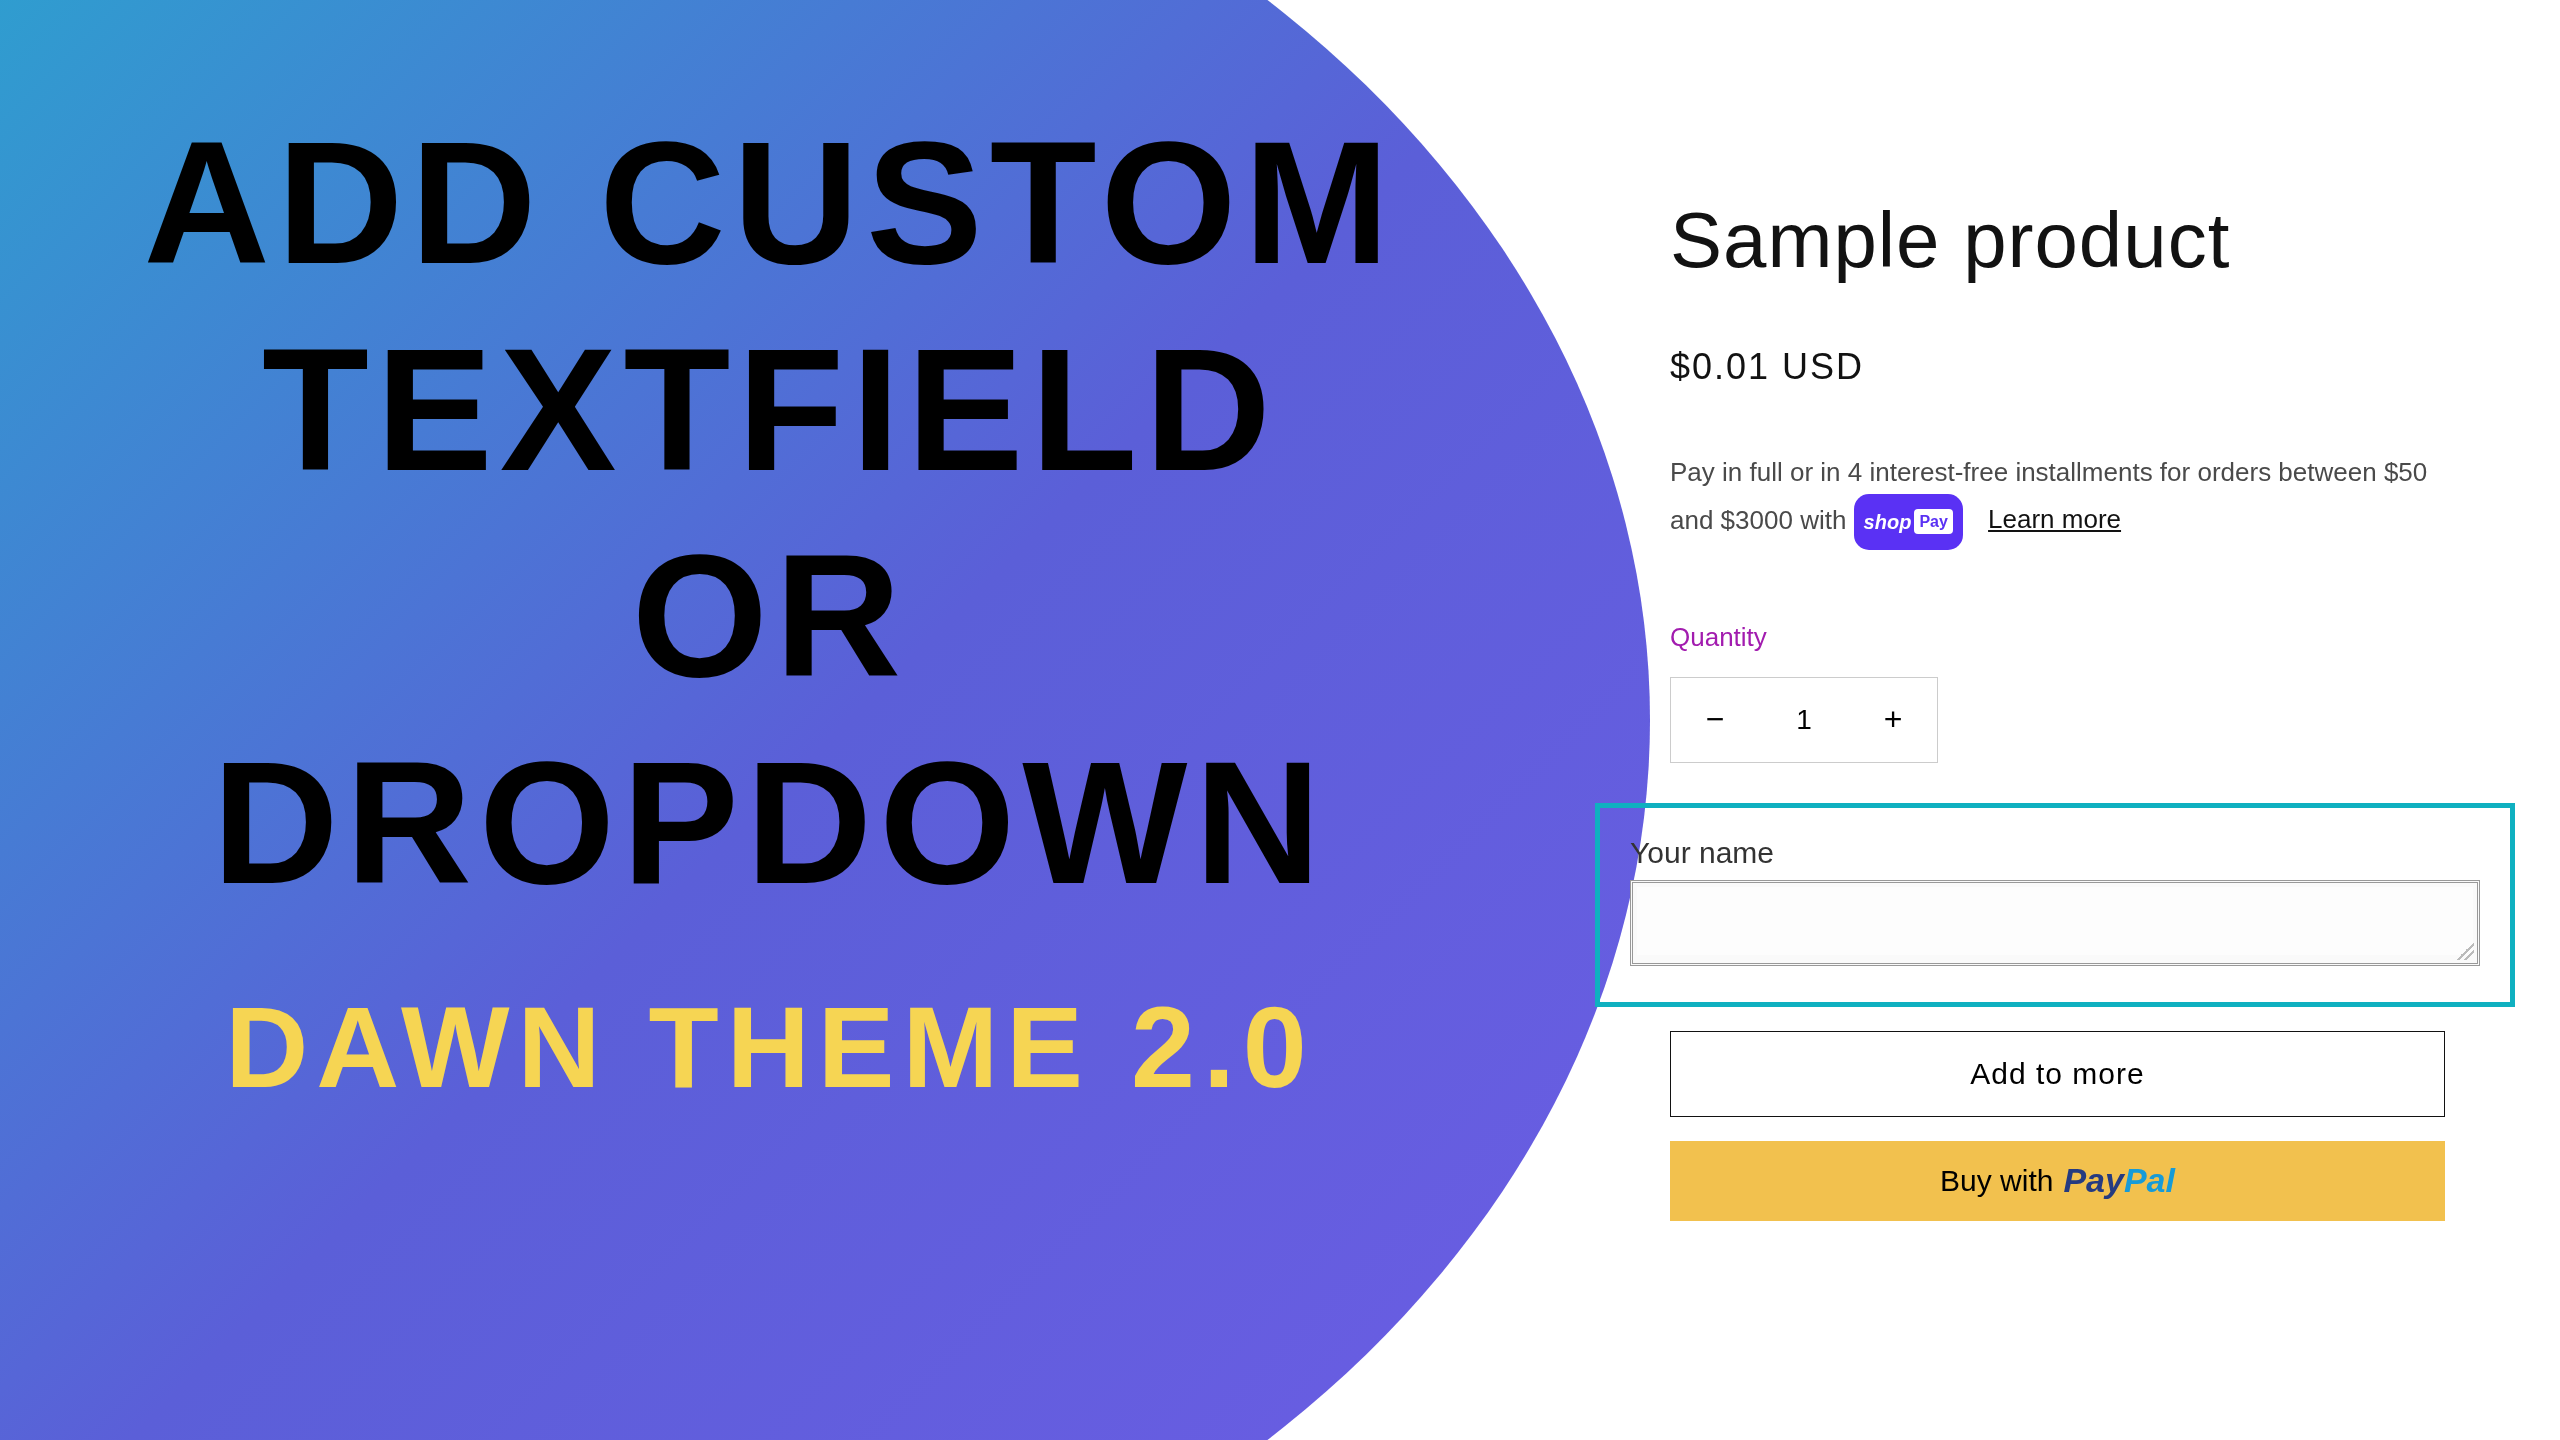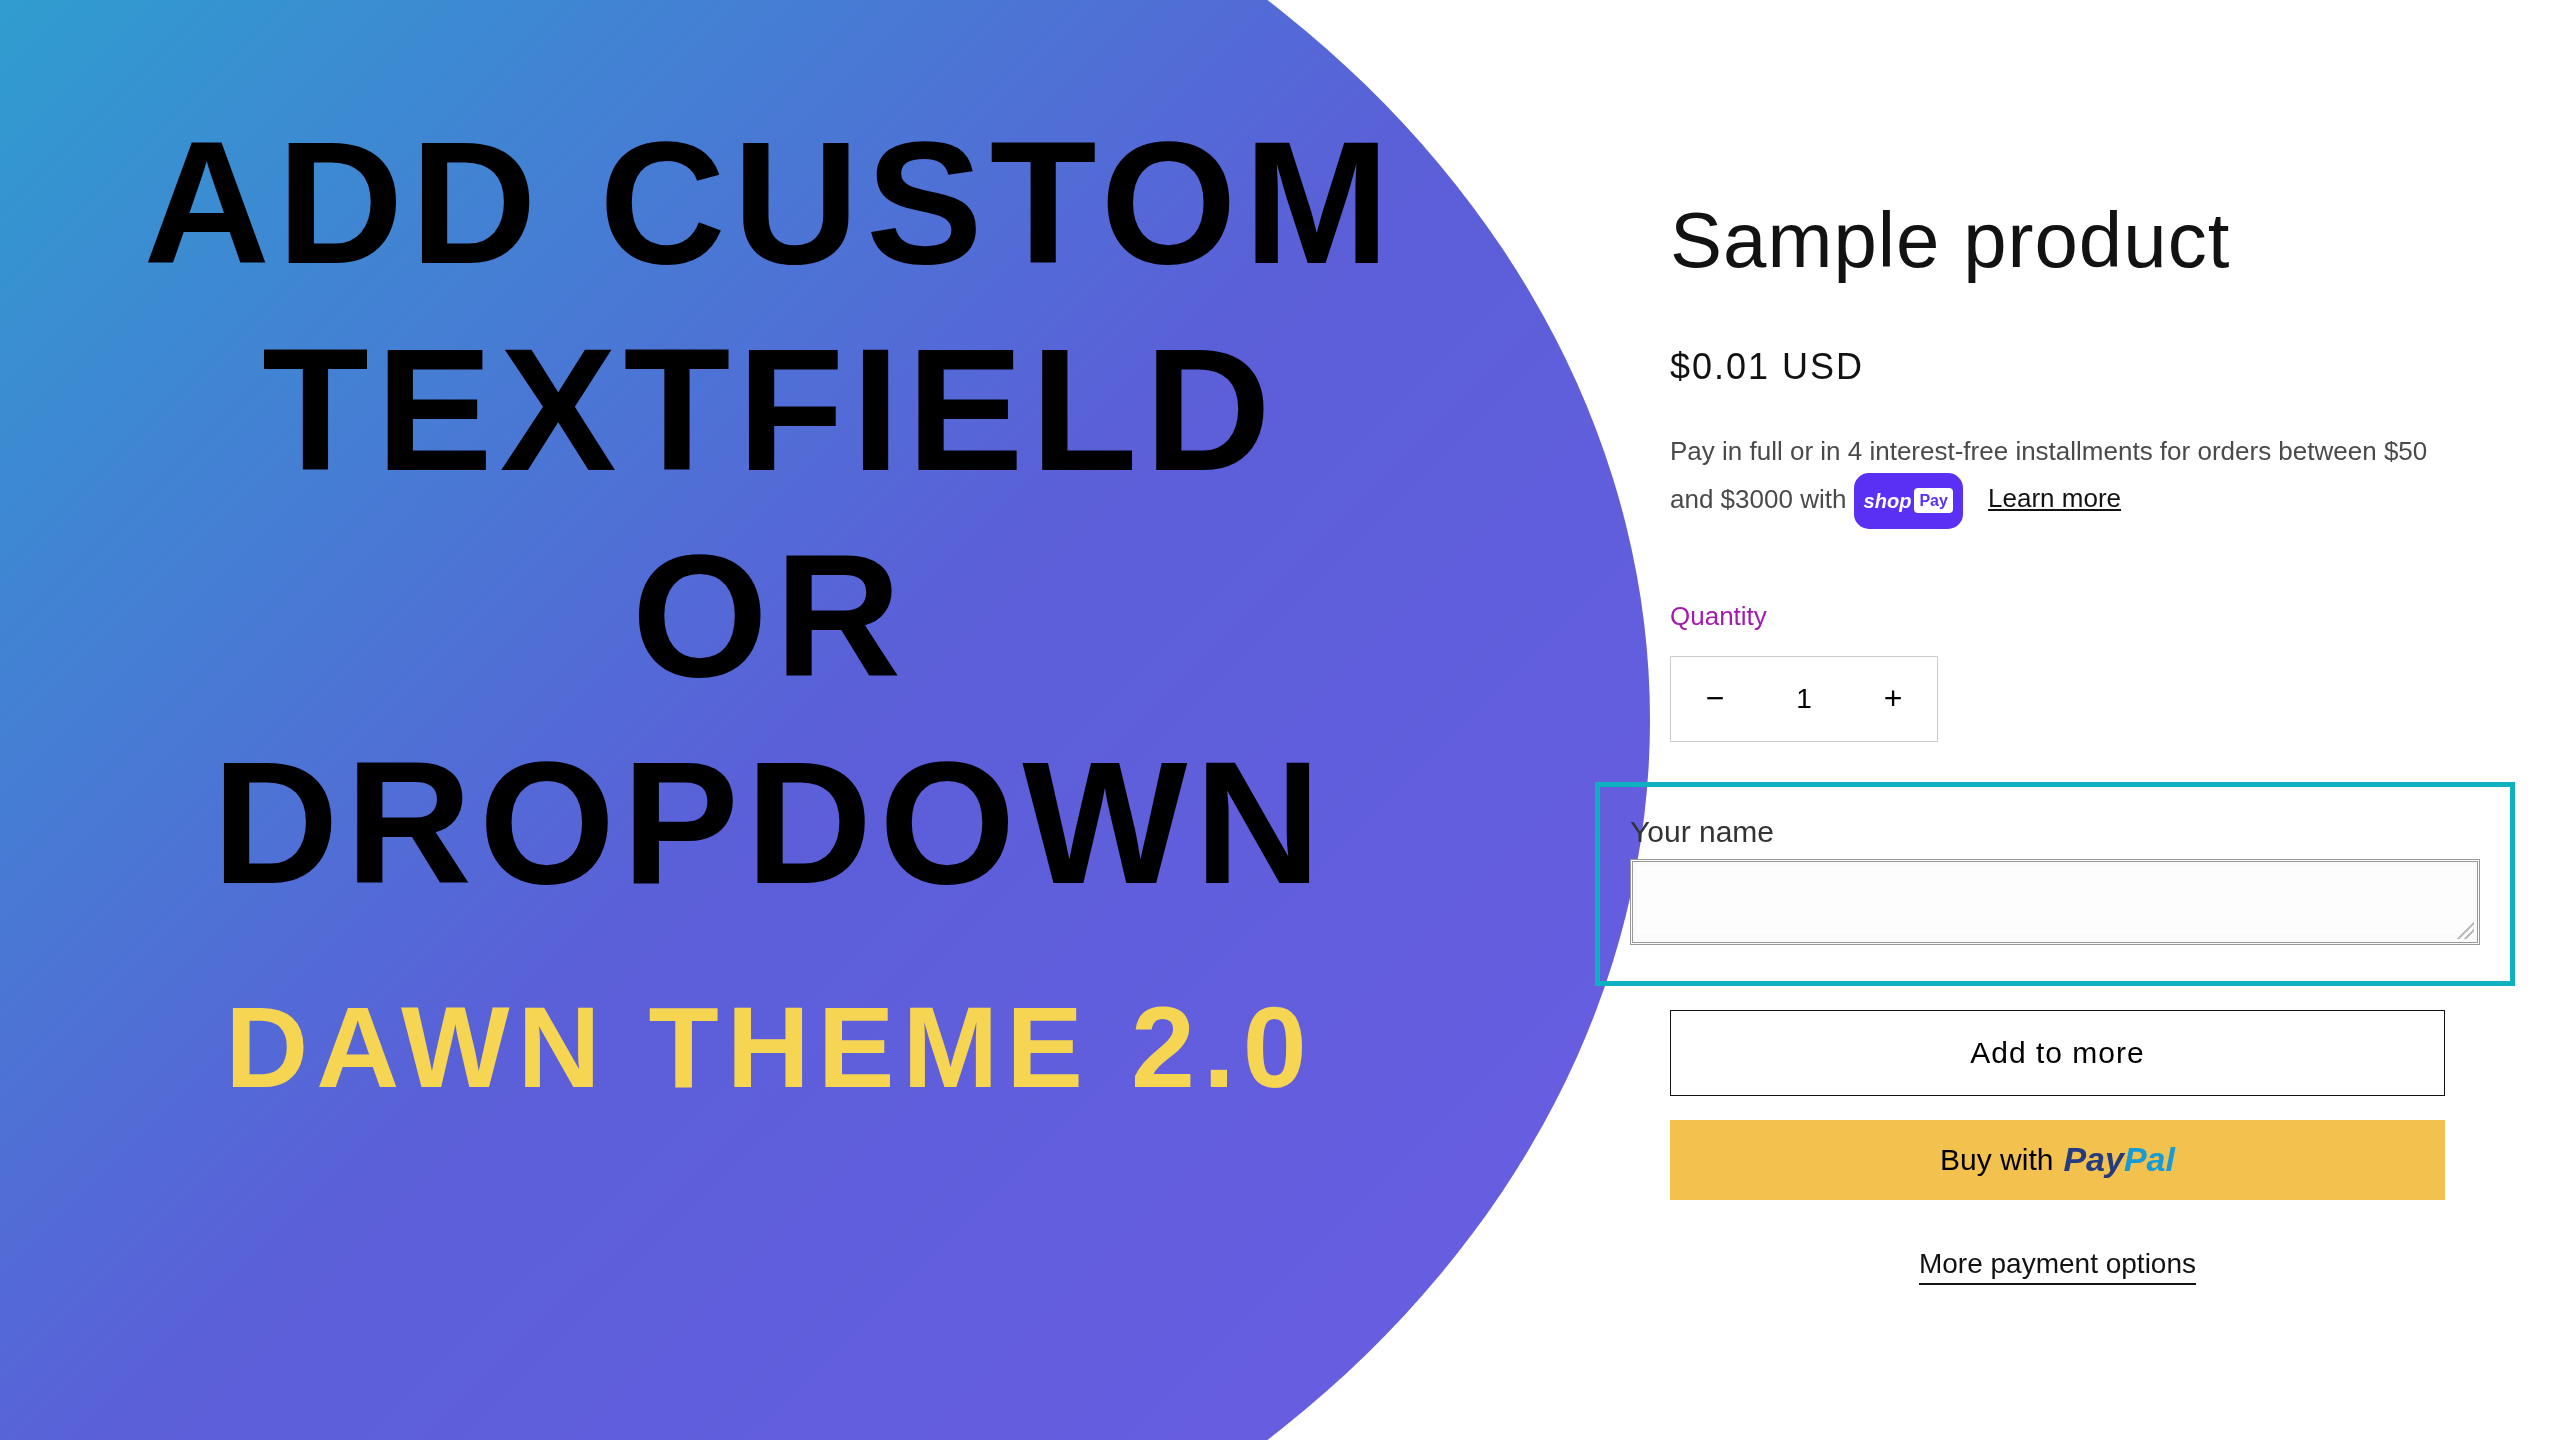--- a/index.html
+++ b/index.html
@@ -72,21 +72,21 @@
     .price {
       font-size: 36px;
       font-weight: 400;
       color: #121212;
       margin-top: 60px;
       letter-spacing: 2px;
     }
     .installments {
       font-size: 26px;
       color: #4a4a4a;
-      margin-top: 43px;
+      margin-top: 64px;
       line-height: 1.6;
     }
     .shop-pay-badge {
       display: inline-flex;
       align-items: center;
       background: #5a31f4;
       color: #ffffff;
       border-radius: 15px;
       padding: 12px 10px;
       font-size: 20px;
@@ -270,16 +270,13 @@
 
   <button class="add-to-cart">Add to more</button>
 
   <button class="paypal-btn">
     <span>Buy with </span>
     <span class="paypal-logo">
       <span class="pp-pay">Pay</span><span class="pp-pal">Pal</span>
     </span>
   </button>
 
-  <div class="more-options">
-    <span>More payment options</span>
-  </div>
 </div>
 
 </body></html>

